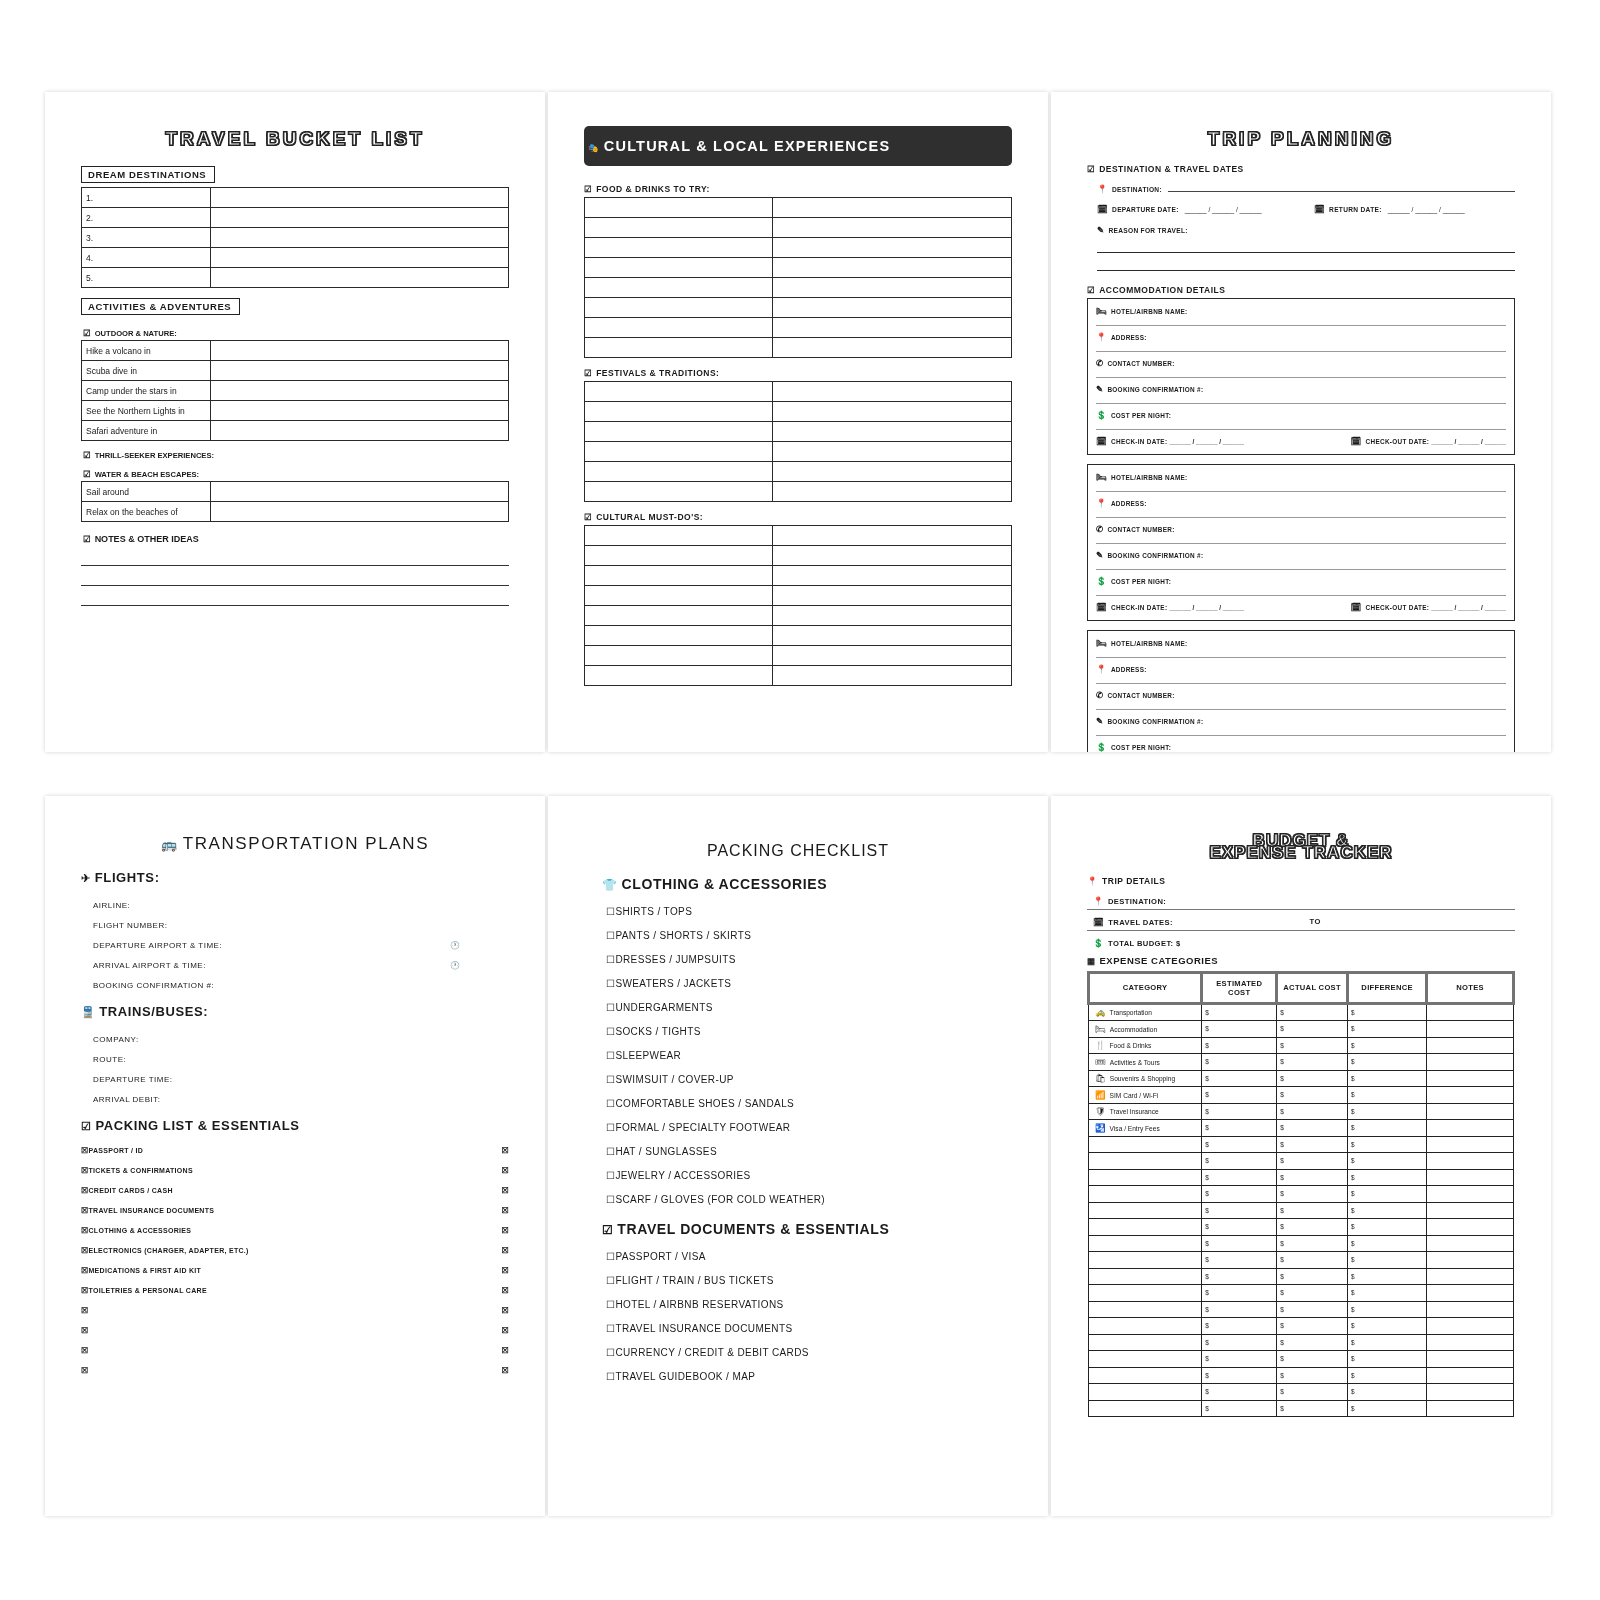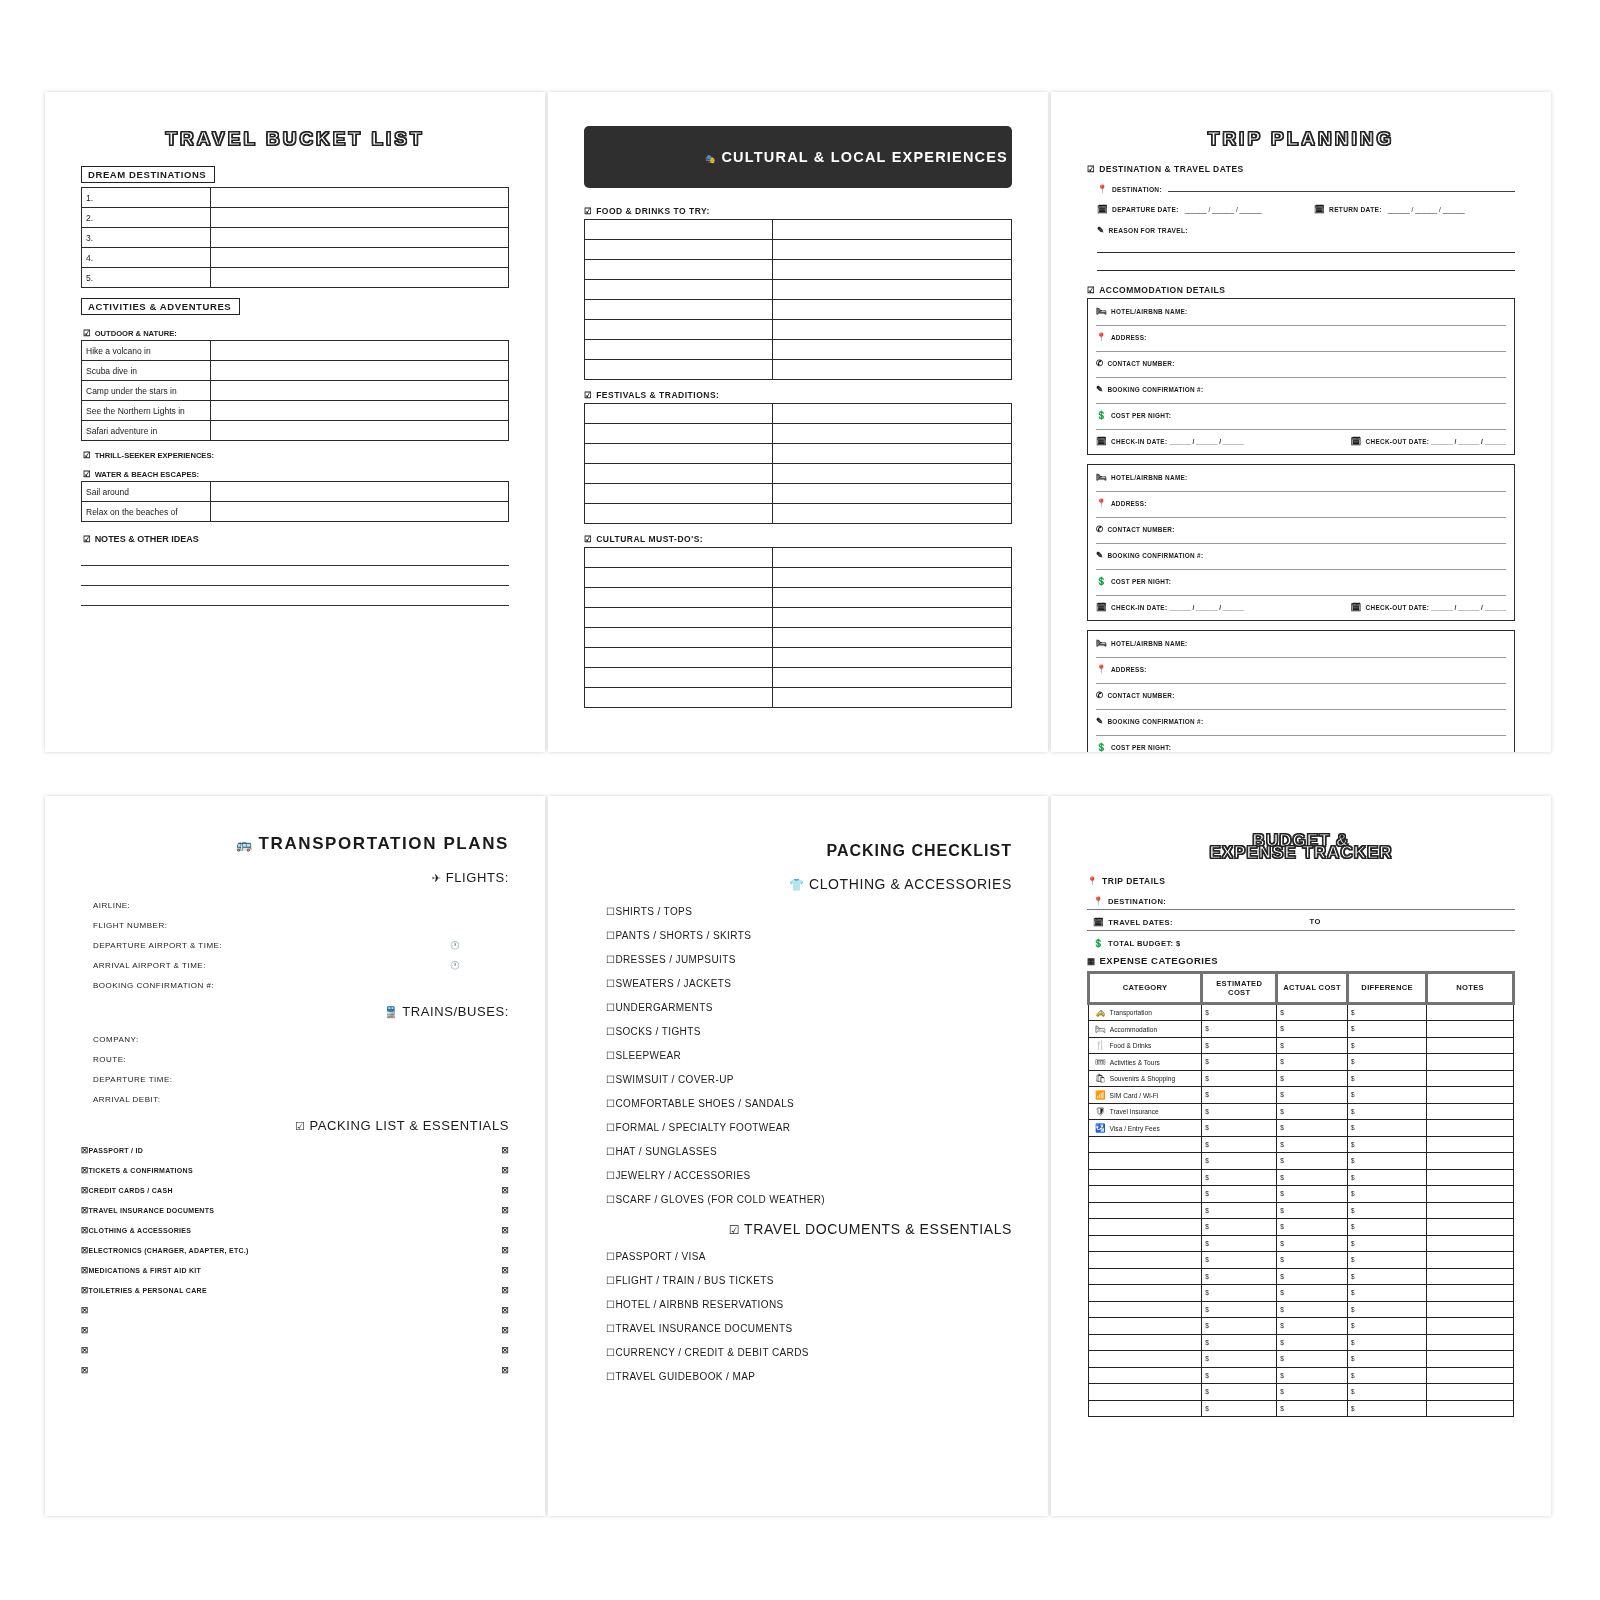--- a/index.html
+++ b/index.html
@@ -38,59 +38,58 @@
     font-size: 19px;
     letter-spacing: 3px;
     color: #fff;
     -webkit-text-stroke: 1.1px #222;
     text-shadow:
       -1px -1px 0 #222, 1px -1px 0 #222,
       -1px  1px 0 #222, 1px  1px 0 #222;
     margin: 6px 0 14px 0;
   }
   .title-plain {
-    text-align: right;
-    font-weight: 700;
+    text-align: center;
+    font-weight: 400;
     font-size: 17px;
     letter-spacing: 1.6px;
     margin: 8px 0 16px 0;
   }
   .title-banner {
     display: block;
     background: #2f2f2f;
     color: #fff;
     font-weight: 800;
     font-size: 14.5px;
     letter-spacing: 1.2px;
-    text-align: right;
-    padding: 23px 4px;
+    text-align: left;
+    padding: 12px 4px;
     border-radius: 5px;
     margin: 4px 0 18px 0;
   }
   .sec-head {
     font-size: 9.5px;
     font-weight: 700;
     letter-spacing: 0.6px;
     border: 1px solid #222;
     display: inline-block;
     padding: 2px 8px 2px 6px;
     margin-bottom: 4px;
   }
   .sec-head-plain {
     font-size: 8.5px;
     font-weight: 700;
     letter-spacing: 0.5px;
     margin: 10px 0 3px 0;
   }
   .sec-head-lg {
     font-size: 13px;
-    font-weight: 400;
+    font-weight: 700;
     letter-spacing: 0.6px;
     margin: 8px 0 7px 0;
-    text-align: right;
   }
   .ico {
     display: inline-block;
     margin-right: 4px;
     font-size: 8.5px;
   }
   table.grid {
     width: 100%;
     border-collapse: collapse;
     table-layout: fixed;

